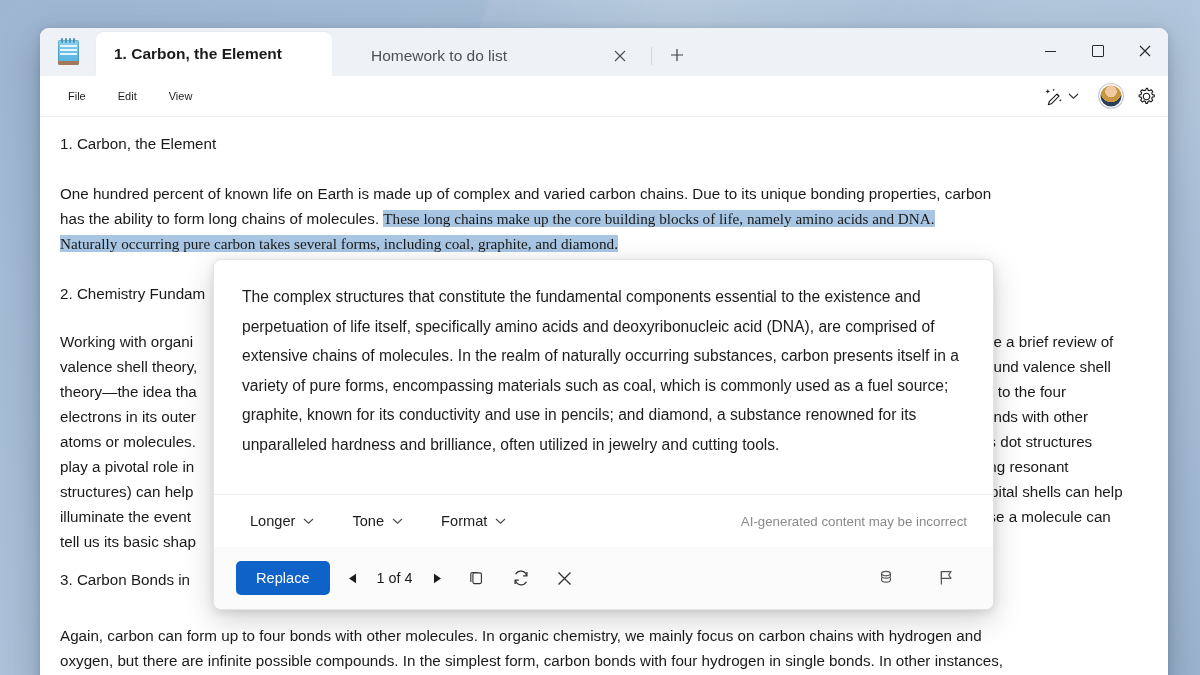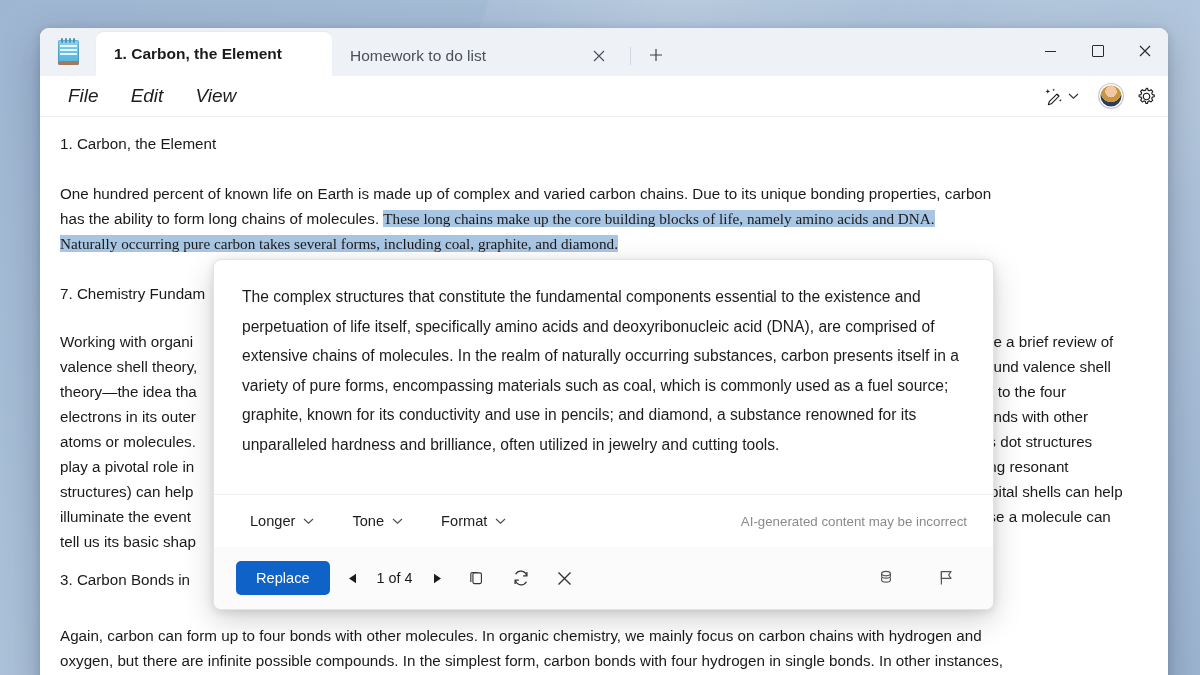--- a/index.html
+++ b/index.html
@@ -92,21 +92,21 @@
   .tab.active {
     background: #ffffff;
     border-radius: 8px 8px 0 0;
     color: #1b1b1b;
     font-weight: 600;
     height: 44px;
     box-shadow: 0 -1px 2px rgba(0,0,0,.04);
   }
   .tab .tab-label { white-space: nowrap; }
   .tab-active-label { padding-right: 36px; }
-  .tab-inactive { width: 262px; justify-content: space-between; }
+  .tab-inactive { width: 262px; justify-content: space-between; margin-left: 21px; }
   .tab-close {
     width: 26px; height: 26px; margin-left: 10px;
     display:flex; align-items:center; justify-content:center;
     border-radius: 4px; color:#5a6066; font-size: 15px;
   }
   .tab-sep {
     width: 1px; height: 18px; background: #d2d7dd; margin: 0 4px 11px 4px;
   }
   .newtab {
     width: 30px; height: 30px; margin: 0 4px 6px 6px;
@@ -128,22 +128,22 @@
   
   .menubar {
     height: 40px;
     background: #ffffff;
     display: flex; align-items: center;
     padding-left: 14px;
     border-bottom: 1px solid #ededed;
     position: relative;
   }
   .menuitem {
-    font-size: 19px; color:#1d1d1d;
-    padding: 5px 14px; border-radius: 4px; margin-right: 4px; font-style: italic;
+    font-size: 11px; color:#1d1d1d;
+    padding: 5px 14px; border-radius: 4px; margin-right: 4px;
   }
   .menu-right {
     position:absolute; right: 12px; top: 0; height: 40px;
     display:flex; align-items:center; gap: 6px;
   }
   .ai-btn {
     display:flex; align-items:center; gap: 5px;
     padding: 4px 6px; border-radius: 5px;
   }
   .chev { font-size: 10px; color:#333; }
@@ -340,21 +340,21 @@
 
     <div class="docarea">
       <div class="doc-inner">
 
         <div class="doc-block doc-h" style="top:14px;">1. Carbon, the Element</div>
 
         <div class="doc-block doc-line" style="top:64px;">One hundred percent of known life on Earth is made up of complex and varied carbon chains. Due to its unique bonding properties, carbon</div>
         <div class="doc-block doc-line" style="top:89px;"><span>has the ability to form long chains of molecules. </span><span class="hl">These long chains make up the core building blocks of life, namely amino acids and DNA.</span></div>
         <div class="doc-block doc-line" style="top:114px;"><span class="hl">Naturally occurring pure carbon takes several forms, including coal, graphite, and diamond.</span></div>
 
-        <div class="doc-block doc-h" style="top:164px;">7. Chemistry Fundam</div>
+        <div class="doc-block doc-h" style="top:164px;">2. Chemistry Fundam</div>
 
         <div class="doc-block doc-line" style="top:212px;">Working with organi</div>
         <div class="doc-block doc-line" style="top:237px;">valence shell theory,</div>
         <div class="doc-block doc-line" style="top:262px;">theory—the idea tha</div>
         <div class="doc-block doc-line" style="top:287px;">electrons in its outer</div>
         <div class="doc-block doc-line" style="top:312px;">atoms or molecules.</div>
         <div class="doc-block doc-line" style="top:337px;">play a pivotal role in</div>
         <div class="doc-block doc-line" style="top:362px;">structures) can help</div>
         <div class="doc-block doc-line" style="top:387px;">illuminate the event</div>
         <div class="doc-block doc-line" style="top:412px;">tell us its basic shap</div>

